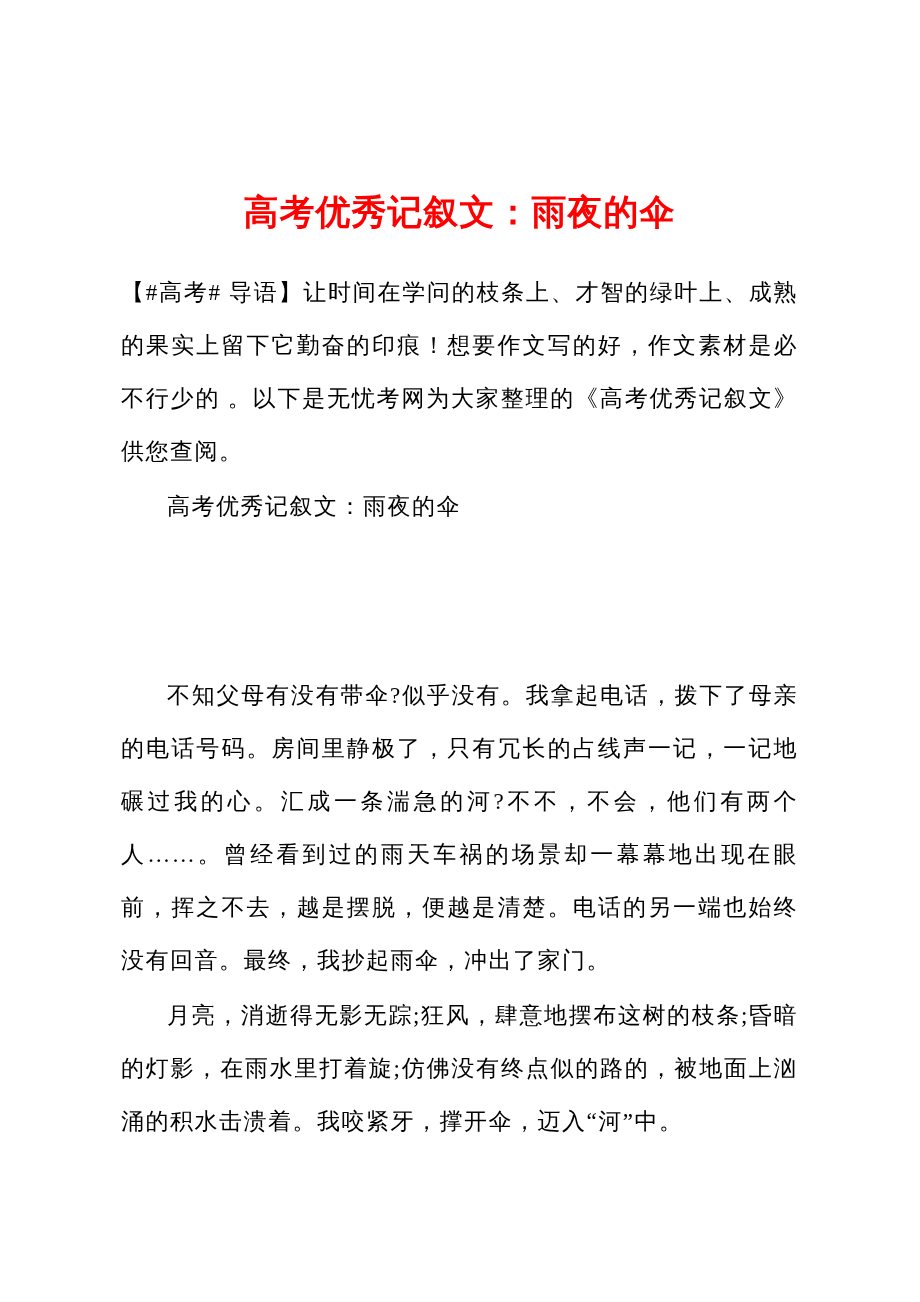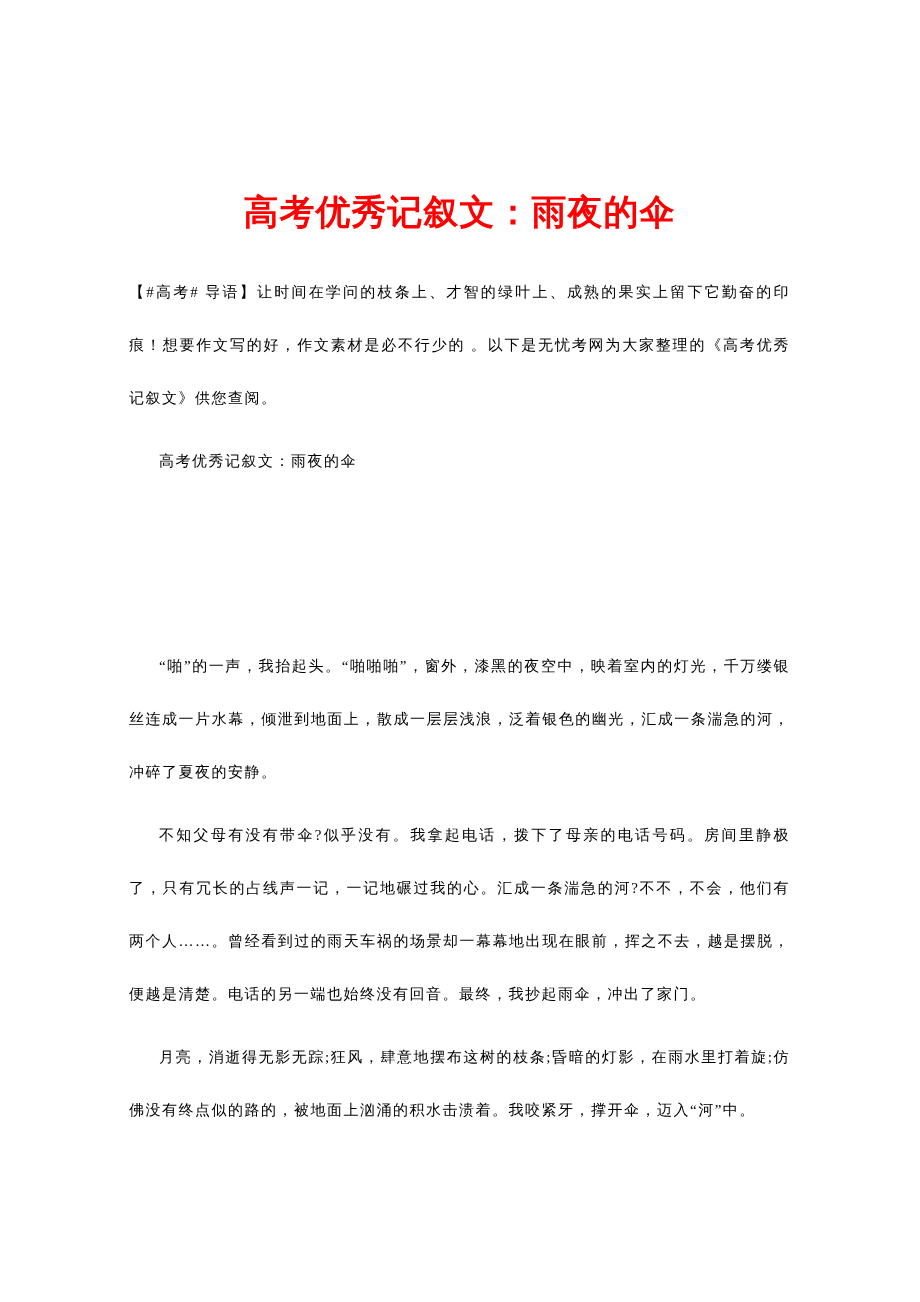--- a/index.html
+++ b/index.html
@@ -25,22 +25,22 @@
   .doc-title {
     margin: 190px 0 30px 0;
     font-size: 35px;
     line-height: 46px;
     font-weight: bold;
     text-align: center;
     color: #ff0000;
     letter-spacing: 1px;
   }
   .para {
-    margin: 10px;
-    font-size: 15px;
+    margin: 2px;
+    font-size: 23px;
     line-height: 53px;
     letter-spacing: 1.5px;
     text-align: justify;
     text-justify: inter-ideograph;
     word-break: break-all;
   }
   .intro-para {
     text-indent: 0;
   }
   .subtitle-para {
@@ -56,17 +56,16 @@
 </style>
 </head>
 <body>
 
 <div class="page">
   <div class="content">
     <h1 class="doc-title">高考优秀记叙文：雨夜的伞</h1>
     <p class="para intro-para">【#高考# 导语】让时间在学问的枝条上、才智的绿叶上、成熟的果实上留下它勤奋的印痕！想要作文写的好，作文素材是必不行少的 。以下是无忧考网为大家整理的《高考优秀记叙文》供您查阅。</p>
     <p class="para subtitle-para">高考优秀记叙文：雨夜的伞</p>
     <div class="blank-gap"></div>
-    <p class="para body-para">“啪”的一声，我抬起头。“啪啪啪”，窗外，漆黑的夜空中，映着室内的灯光，千万缕银丝连成一片水幕，倾泄到地面上，散成一层层浅浪，泛着银色的幽光，汇成一条湍急的河，冲碎了夏夜的安静。</p>
     <p class="para body-para">不知父母有没有带伞?似乎没有。我拿起电话，拨下了母亲的电话号码。房间里静极了，只有冗长的占线声一记，一记地碾过我的心。汇成一条湍急的河?不不，不会，他们有两个人……。曾经看到过的雨天车祸的场景却一幕幕地出现在眼前，挥之不去，越是摆脱，便越是清楚。电话的另一端也始终没有回音。最终，我抄起雨伞，冲出了家门。</p>
     <p class="para body-para">月亮，消逝得无影无踪;狂风，肆意地摆布这树的枝条;昏暗的灯影，在雨水里打着旋;仿佛没有终点似的路的，被地面上汹涌的积水击溃着。我咬紧牙，撑开伞，迈入“河”中。</p>
   </div>
 </div>
 
 </body></html>

